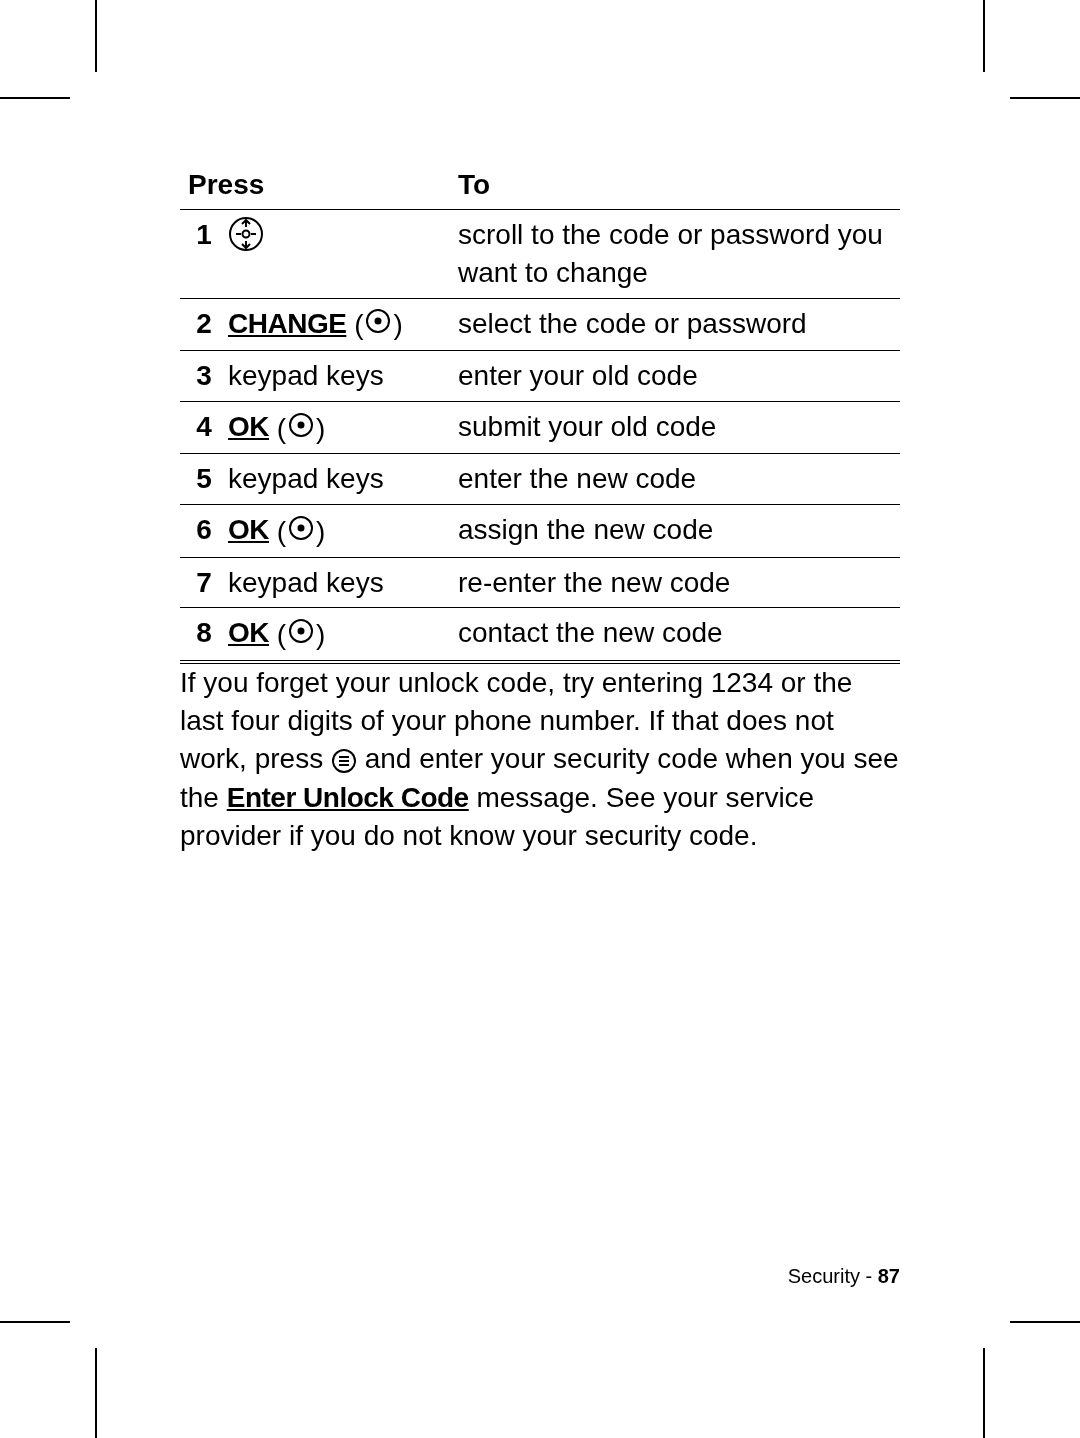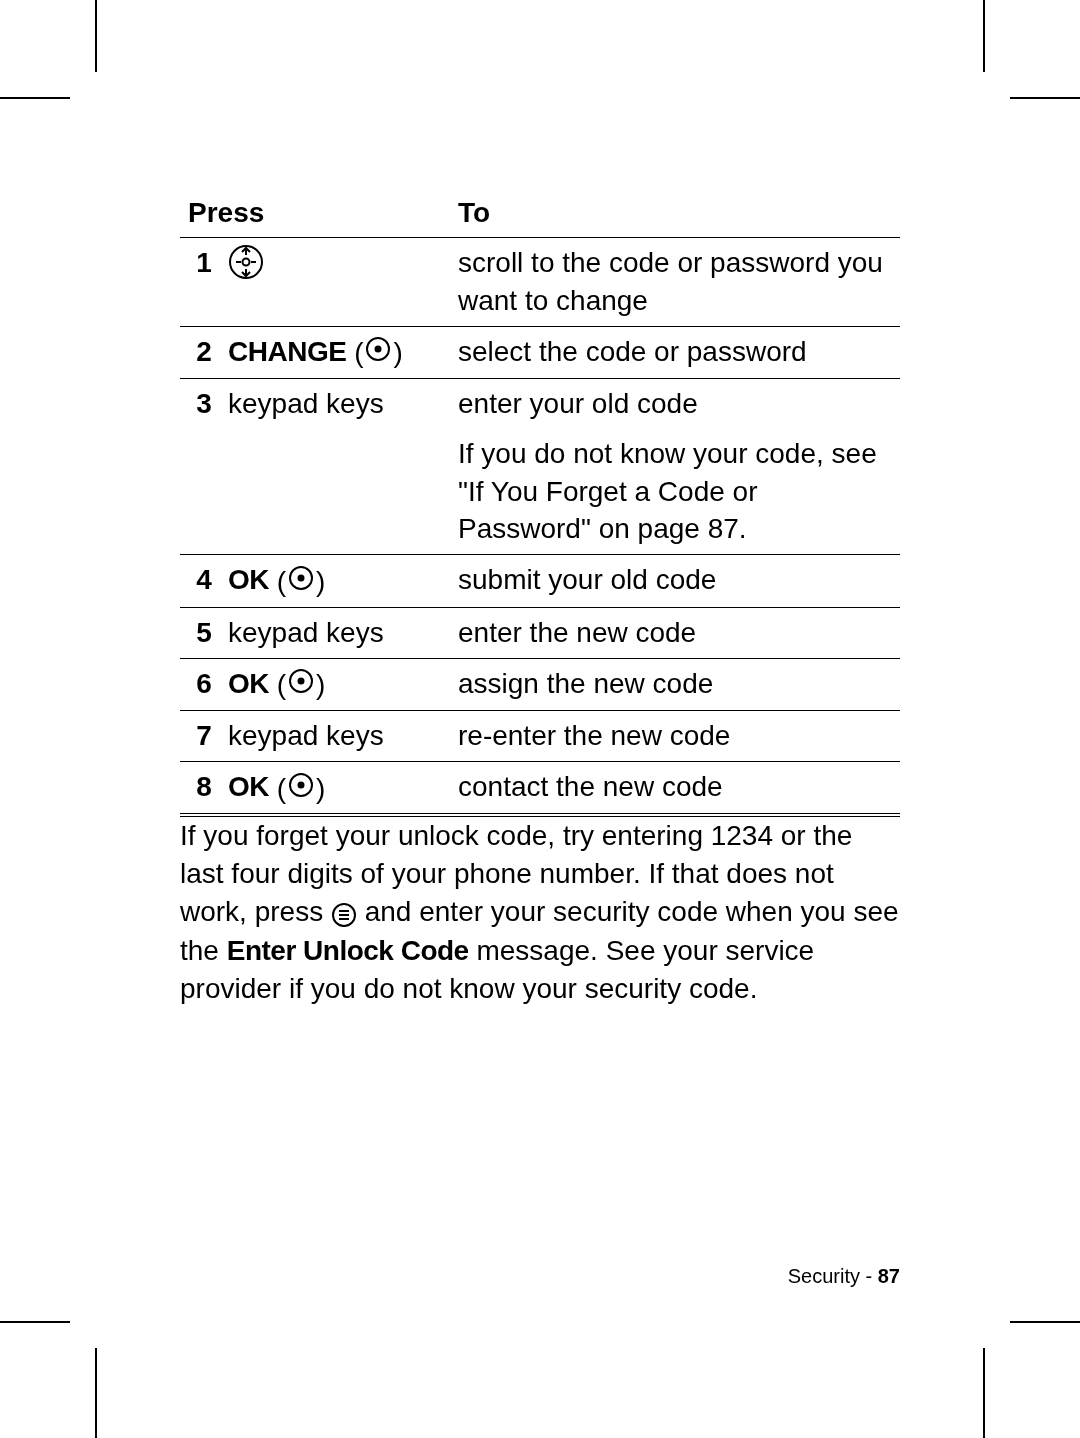--- a/index.html
+++ b/index.html
@@ -28,21 +28,20 @@
     position: absolute;
     left: 180px;
     top: 165px;
     width: 720px;
   }
 
   table.steps {
     border-collapse: collapse;
     width: 100%;
     font-size: 28px;
-    margin-top: 28px;
   }
   table.steps th {
     text-align: left;
     font-weight: bold;
     padding: 4px 8px 8px 8px;
     border-bottom: 1px solid #000;
   }
   table.steps td {
     padding: 6px 8px;
     vertical-align: top;
@@ -57,21 +56,21 @@
   }
   table.steps td.press {
     width: 230px;
   }
   table.steps tr.rule td {
     border-top: 1px solid #000;
   }
   table.steps tr.last td {
     border-bottom: 4px double #000;
   }
-  .cond { font-family: "Arial Narrow", Arial, sans-serif; font-weight: bold; font-stretch: condensed; letter-spacing: -0.5px; }
+  .cond { font-family: "Arial Narrow", Arial, sans-serif; font-weight: bold; font-stretch: condensed; letter-spacing: -0.5px; text-decoration: underline; }
   .note-row td { padding-top: 14px; padding-bottom: 10px; }
 
   .nav-icon, .center-icon, .menu-icon {
     display: inline-block;
     vertical-align: middle;
   }
   .center-wrap { display:inline-flex; align-items:center; gap:2px; vertical-align:middle;}
   .paren { font-size: 28px; }
 
   h2.section {
@@ -150,25 +149,20 @@
         </td>
         <td>select the code or password</td>
       </tr>
 
       <tr class="rule">
         <td class="num">3</td>
         <td class="press">keypad keys</td>
         <td>enter your old code</td>
       </tr>
 
-      <tr class="note-row">
-        <td class="num"></td>
-        <td class="press"></td>
-        <td>If you do not know your code, see "If You Forget a Code or Password" on page 87.</td>
-      </tr>
 
       <tr class="rule">
         <td class="num">4</td>
         <td class="press">
           <span class="cond">OK</span>
           <span class="center-wrap">
               <span class="paren">(</span>
               <span class="center-icon"><svg width="26" height="26" viewBox="0 0 26 26">
                   <circle cx="13" cy="13" r="11" fill="none" stroke="#000" stroke-width="2"></circle>
                   <circle cx="13" cy="13" r="3.5" fill="#000"></circle>

